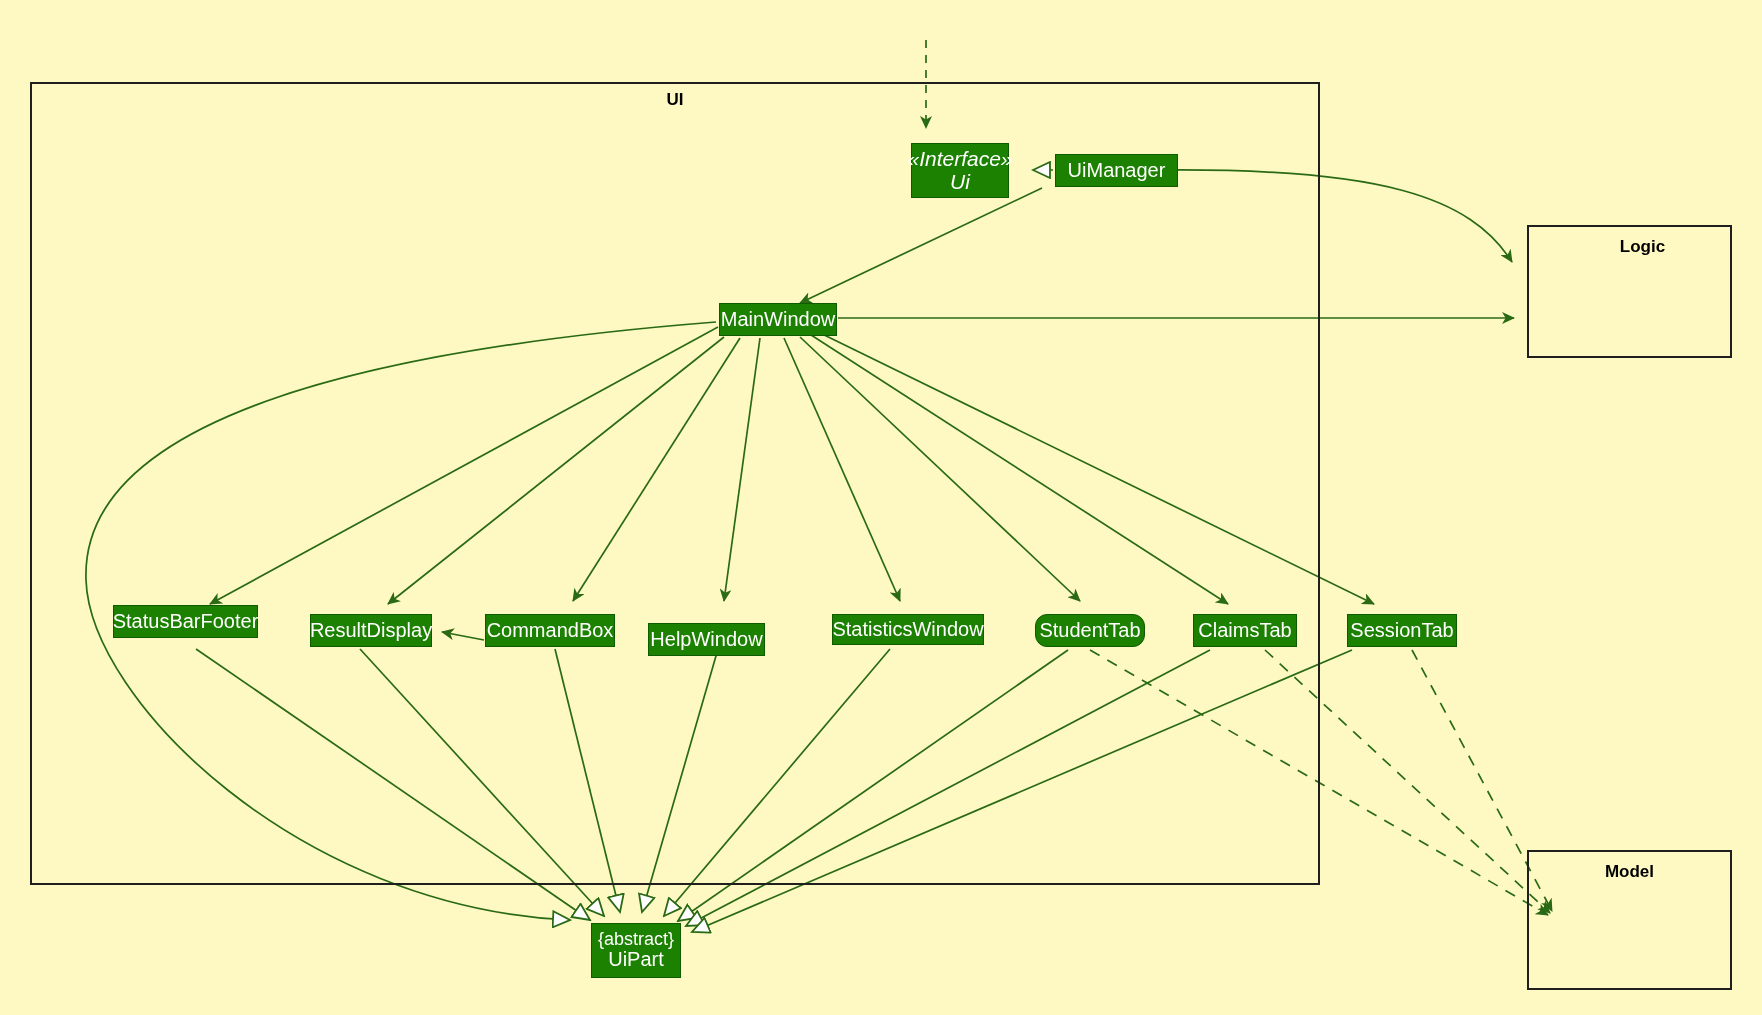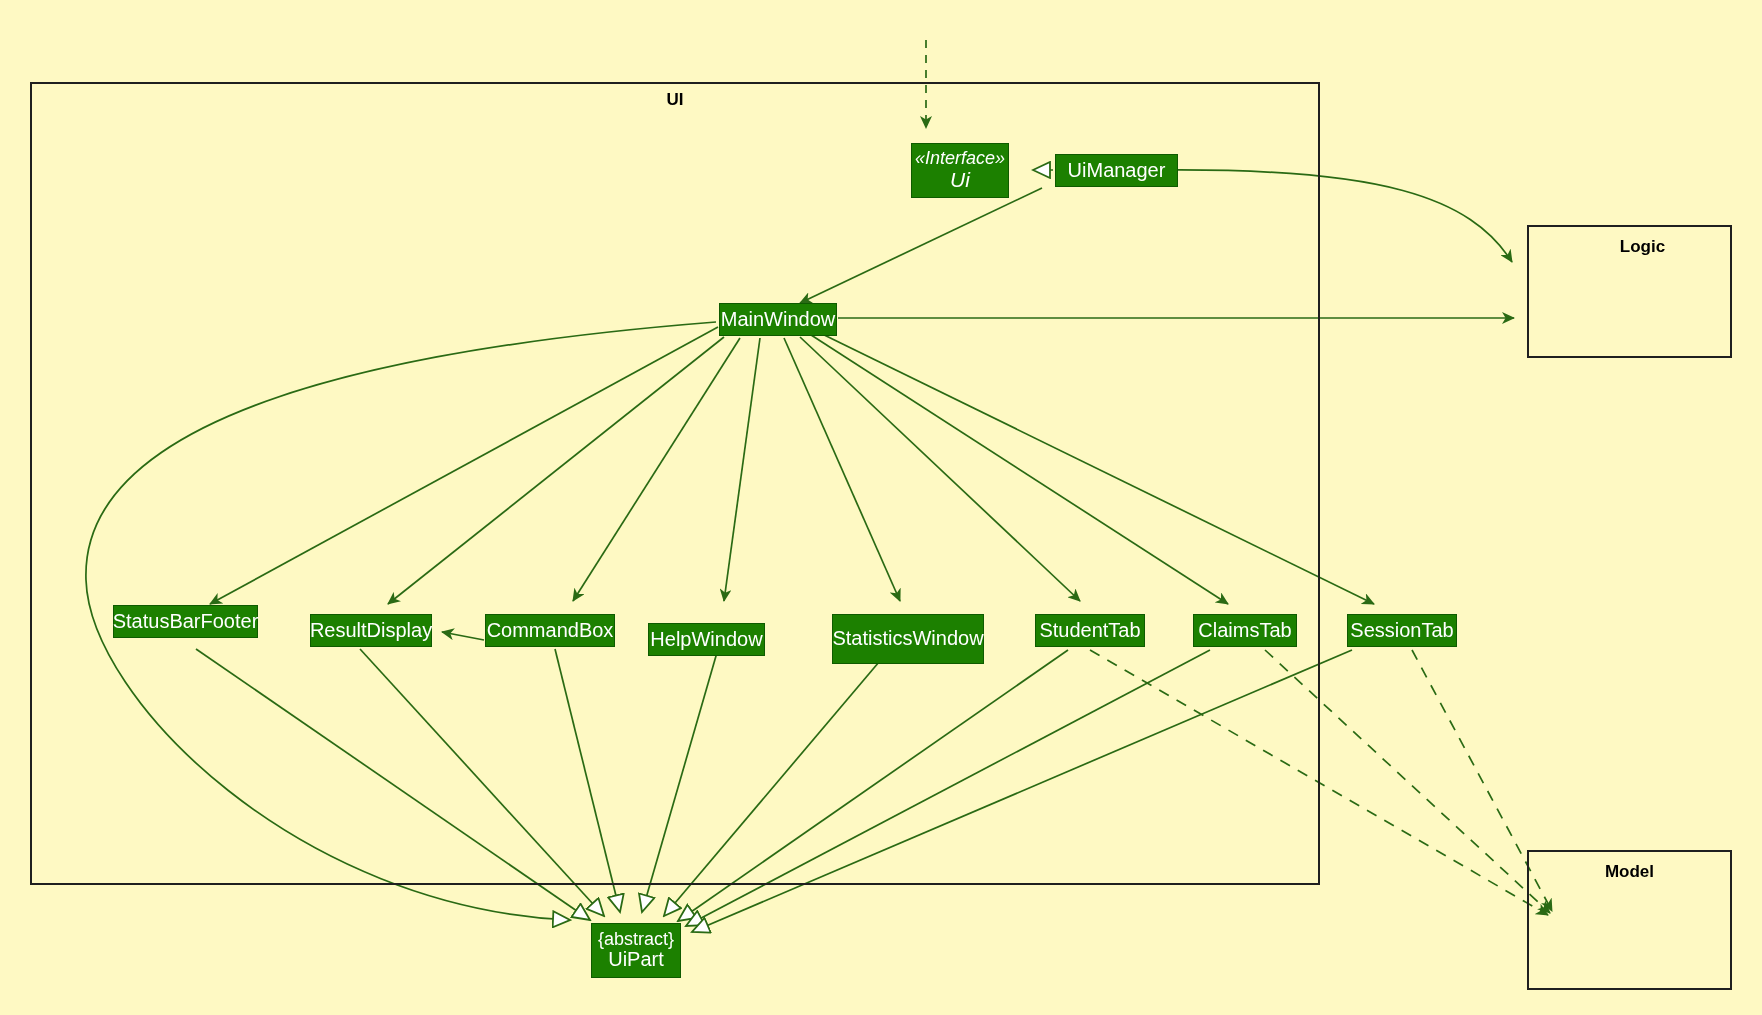--- a/index.html
+++ b/index.html
@@ -46,21 +46,21 @@
     flex-direction: column;
     align-items: center;
     justify-content: center;
     font-size: 20px;
     line-height: 1.08;
     white-space: nowrap;
     z-index: 5;
   }
   .cls .stereo {
     font-style: italic;
-    font-size: 18px;
+    font-size: 21px;
   }
   .cls .iname {
     font-style: italic;
     font-size: 21px;
   }
   .cls .abst {
     font-size: 18px;
   }
   .cls .nm {
     font-size: 20px;
@@ -152,25 +152,25 @@
   </div>
 
   <div class="cls" style="left:485px;top:614px;width:130px;height:33px;">
     <span class="nm">CommandBox</span>
   </div>
 
   <div class="cls" style="left:648px;top:614px;width:117px;height:33px;margin-top:9px;">
     <span class="nm">HelpWindow</span>
   </div>
 
-  <div class="cls" style="left:832px;top:614px;width:152px;height:50px;">
+  <div class="cls" style="left:832px;top:614px;width:152px;height:31px;">
     <span class="nm">StatisticsWindow</span>
   </div>
 
-  <div class="cls" style="left:1035px;top:614px;width:110px;height:33px;">
+  <div class="cls" style="left:1035px;top:614px;width:110px;height:33px;border-radius:12px;">
     <span class="nm">StudentTab</span>
   </div>
 
   <div class="cls" style="left:1193px;top:614px;width:104px;height:33px;">
     <span class="nm">ClaimsTab</span>
   </div>
 
   <div class="cls" style="left:1347px;top:614px;width:110px;height:33px;">
     <span class="nm">SessionTab</span>
   </div>

